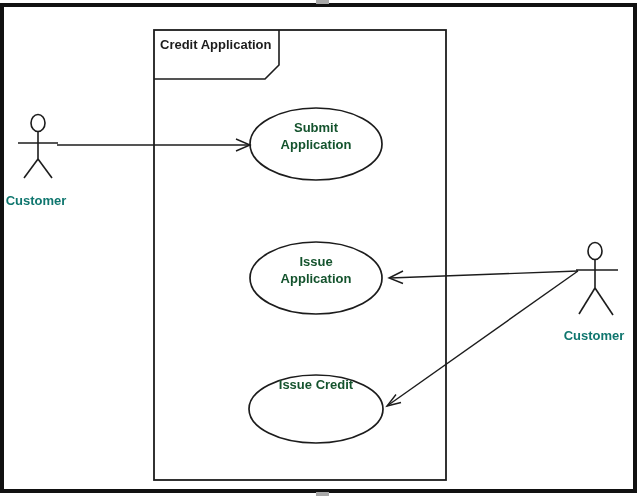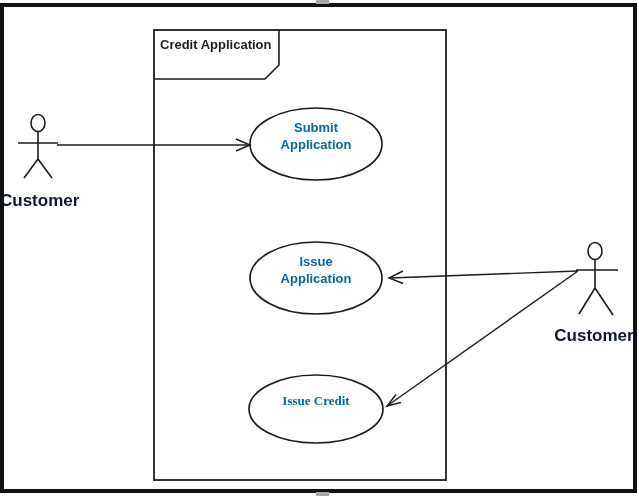--- a/index.html
+++ b/index.html
@@ -7,29 +7,29 @@
     position: relative;
     width: 639px;
     height: 496px;
     background: #ffffff;
     overflow: hidden;
     font-family: "Liberation Sans", sans-serif;
   }
   .stage svg { position: absolute; left: 0; top: 0; }
   .lbl {
     position: absolute;
-    color: #0f172a;
+    color: #0f766e;
     font-weight: 700;
-    font-size: 17px;
+    font-size: 13px;
     line-height: 17px;
     text-align: center;
     white-space: nowrap;
   }
   .uc-label { position: absolute; width: 132px; text-align: center;
-    color: #0369a1; font-weight: 700; font-size: 13px; line-height: 17px; }
+    color: #14532d; font-weight: 700; font-size: 13px; line-height: 17px; }
   .sys-title { position: absolute; left: 160px; top: 37px;
     color: #1c1c1c; font-weight: 700; font-size: 13px; }
 </style>
 </head>
 <body>
 
 <div class="stage">
 
   <svg width="639" height="496" viewBox="0 0 639 496">
 
@@ -81,20 +81,20 @@
   <div class="sys-title">Credit Application</div>
 
   <div class="uc-label" style="left:250px; top:119px;">
     <div>Submit</div>
     <div>Application</div>
   </div>
   <div class="uc-label" style="left:250px; top:253px;">
     <div>Issue</div>
     <div>Application</div>
   </div>
-  <div class="uc-label" style="left:250px; top:392px;font-family:Liberation Serif, serif;">
+  <div class="uc-label" style="left:250px; top:376px;">
     <div>Issue Credit</div>
   </div>
 
   <div class="lbl" style="left:0px; top:192px; width:72px;">Customer</div>
   <div class="lbl" style="left:554px; top:327px; width:80px;">Customer</div>
 
 </div>
 
 </body></html>

